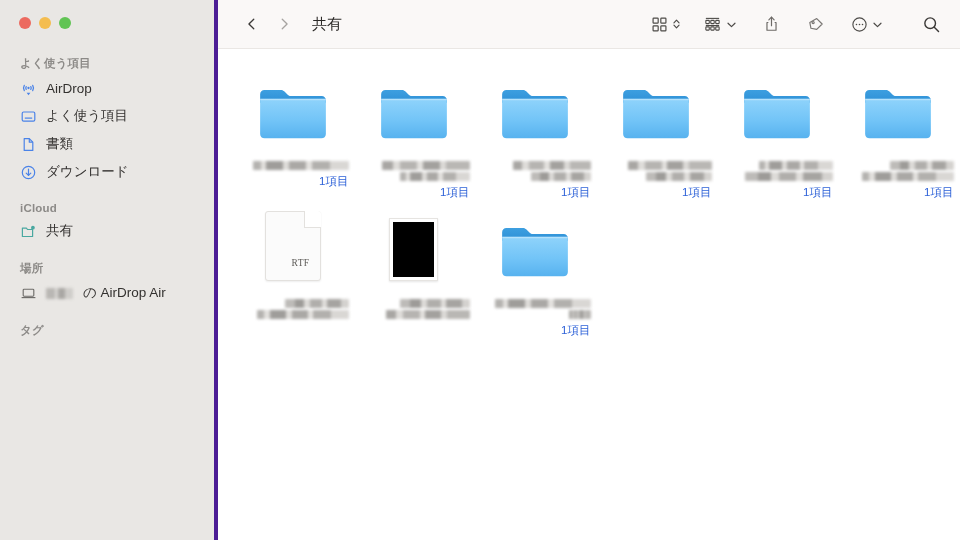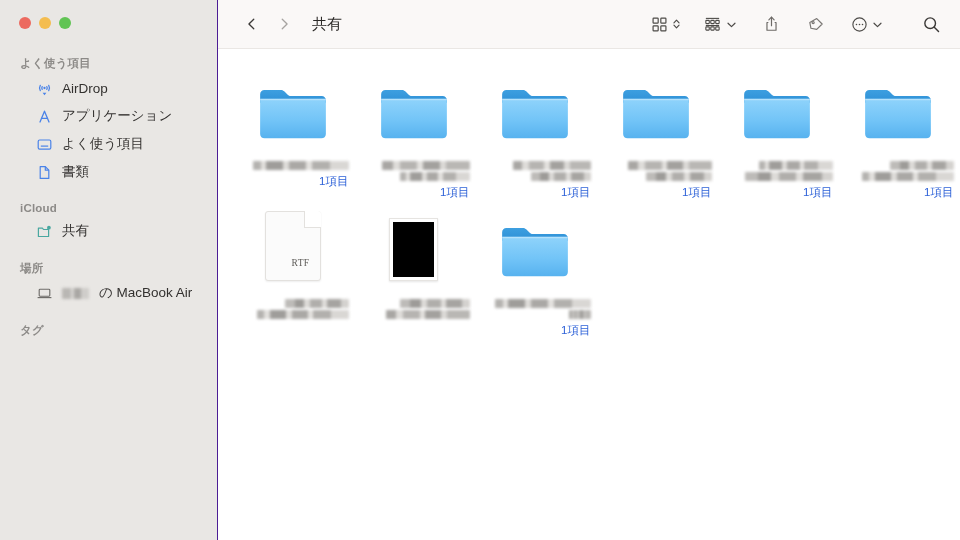--- a/index.html
+++ b/index.html
@@ -8,38 +8,38 @@
     width:960px; height:540px; overflow:hidden;
     font-family:"Liberation Sans","DejaVu Sans",sans-serif;
     background:#ffffff;
   }
   #window { position:relative; width:960px; height:540px; display:flex; background:#fff; }
 
   
   #sidebar {
     width:218px; height:540px; flex:0 0 218px;
     background:#e9e7e4;
-    border-right:1px solid #4c1d95;
+    border-right:4px solid #4c1d95;
     padding-top:0;
     position:relative;
   }
   #traffic { display:flex; gap:8px; padding:17px 0 0 19px; height:50px; align-items:flex-start; }
   .light { width:12px; height:12px; border-radius:50%; display:block; }
   .light.red    { background:#ec6a5f; }
   .light.yellow { background:#f4bd4f; }
   .light.green  { background:#61c454; }
 
   .sb-section {
     font-size:11.5px; color:#8c8a87; font-weight:600;
     padding:4px 0 3px 20px; letter-spacing:.2px;
   }
   .sb-section.first { padding-top:6px; }
   .sb-item {
     display:flex; align-items:center; gap:9px;
-    height:28px; padding-left:36px; cursor:default;
+    height:28px; padding-left:20px; cursor:default;
     font-size:13.5px; color:#33312f;
   }
   .sb-icon { width:17px; height:17px; flex:0 0 17px; display:block; }
   .sb-label { white-space:nowrap; overflow:hidden; }
   .sb-gap { height:12px; }
   .redact {
     display:inline-block; vertical-align:middle;
     background:linear-gradient(90deg,#b9b7b4 0 34%,#d8d6d3 34% 46%,#a9a7a4 46% 72%,#cfcdca 72% 100%);
     filter:blur(1.6px); border-radius:1px;
   }
@@ -130,29 +130,20 @@
           <path d="M6.2 9.4a2.6 2.6 0 0 1 0-2.8"></path>
             <path d="M10.8 9.4a2.6 2.6 0 0 0 0-2.8"></path>
           <circle cx="8.5" cy="8" r="1.15" fill="#4a83e8" stroke="none"></circle>
           <path d="M6.6 12.8h3.8L8.5 15.2z" fill="#4a83e8" stroke="none"></path>
         </svg>
       </span>
       <span class="sb-label">AirDrop</span>
     </div>
 
 
-    <div class="sb-item">
-      <span class="sb-icon">
-        <svg viewBox="0 0 17 17" width="17" height="17" fill="none" stroke="#4a83e8" stroke-width="1.3" stroke-linecap="round" stroke-linejoin="round">
-          <path d="M4 14 8.5 3.2 13 14"></path>
-            <path d="M5.6 10.4h5.8"></path>
-        </svg>
-      </span>
-      <span class="sb-label">アプリケーション</span>
-    </div>
 
     <div class="sb-item">
       <span class="sb-icon">
         <svg viewBox="0 0 17 17" width="17" height="17" fill="none" stroke="#4a83e8" stroke-width="1.2" stroke-linejoin="round">
           <rect x="2.2" y="4" width="12.6" height="9.2" rx="1.4"></rect>
             <path d="M4.8 10.1h7.4"></path>
         </svg>
       </span>
       <span class="sb-label">よく使う項目</span>
     </div>
@@ -160,20 +151,30 @@
     <div class="sb-item">
       <span class="sb-icon">
         <svg viewBox="0 0 17 17" width="17" height="17" fill="none" stroke="#4a83e8" stroke-width="1.2" stroke-linejoin="round">
           <path d="M4.2 2.6h5.1l3.5 3.6v8.2H4.2z"></path>
             <path d="M9.3 2.6v3.6h3.5"></path>
         </svg>
       </span>
       <span class="sb-label">書類</span>
     </div>
 
+    <div class="sb-item">
+      <span class="sb-icon">
+        <svg viewBox="0 0 17 17" width="17" height="17" fill="none" stroke="#4a83e8" stroke-width="1.2" stroke-linecap="round" stroke-linejoin="round">
+          <circle cx="8.5" cy="8.5" r="6.2"></circle>
+            <path d="M8.5 5.1v6.2"></path>
+            <path d="M6.2 9.1 8.5 11.4 10.8 9.1"></path>
+        </svg>
+      </span>
+      <span class="sb-label">ダウンロード</span>
+    </div>
 
     <div class="sb-gap"></div>
 
     <div class="sb-section">iCloud</div>
 
 
     <div class="sb-item">
       <span class="sb-icon">
         <svg viewBox="0 0 17 17" width="17" height="17" fill="none" stroke="#4aa8a0" stroke-width="1.2" stroke-linejoin="round">
           <path d="M2.4 5.1h4l1.1 1.4h5.1v7H2.4z"></path>
@@ -188,21 +189,21 @@
     <div class="sb-section">場所</div>
 
     <div class="sb-item">
       <span class="sb-icon">
         <svg viewBox="0 0 17 17" width="17" height="17" fill="none" stroke="#6f6d6a" stroke-width="1.15" stroke-linejoin="round">
           <rect x="3.2" y="4.2" width="10.6" height="7" rx="0.9"></rect>
             <path d="M1.6 12.6h13.8"></path>
         </svg>
       </span>
       <span class="redact" style="width:27px;height:11px;margin-right:1px;"></span>
-      <span class="sb-label"> の MacBook Air</span>
+      <span class="sb-label"> の AirDrop Air</span>
     </div>
 
 
     <div class="sb-gap"></div>
 
     <div class="sb-section">タグ</div>
   </div>
 
   <div id="main">
 

